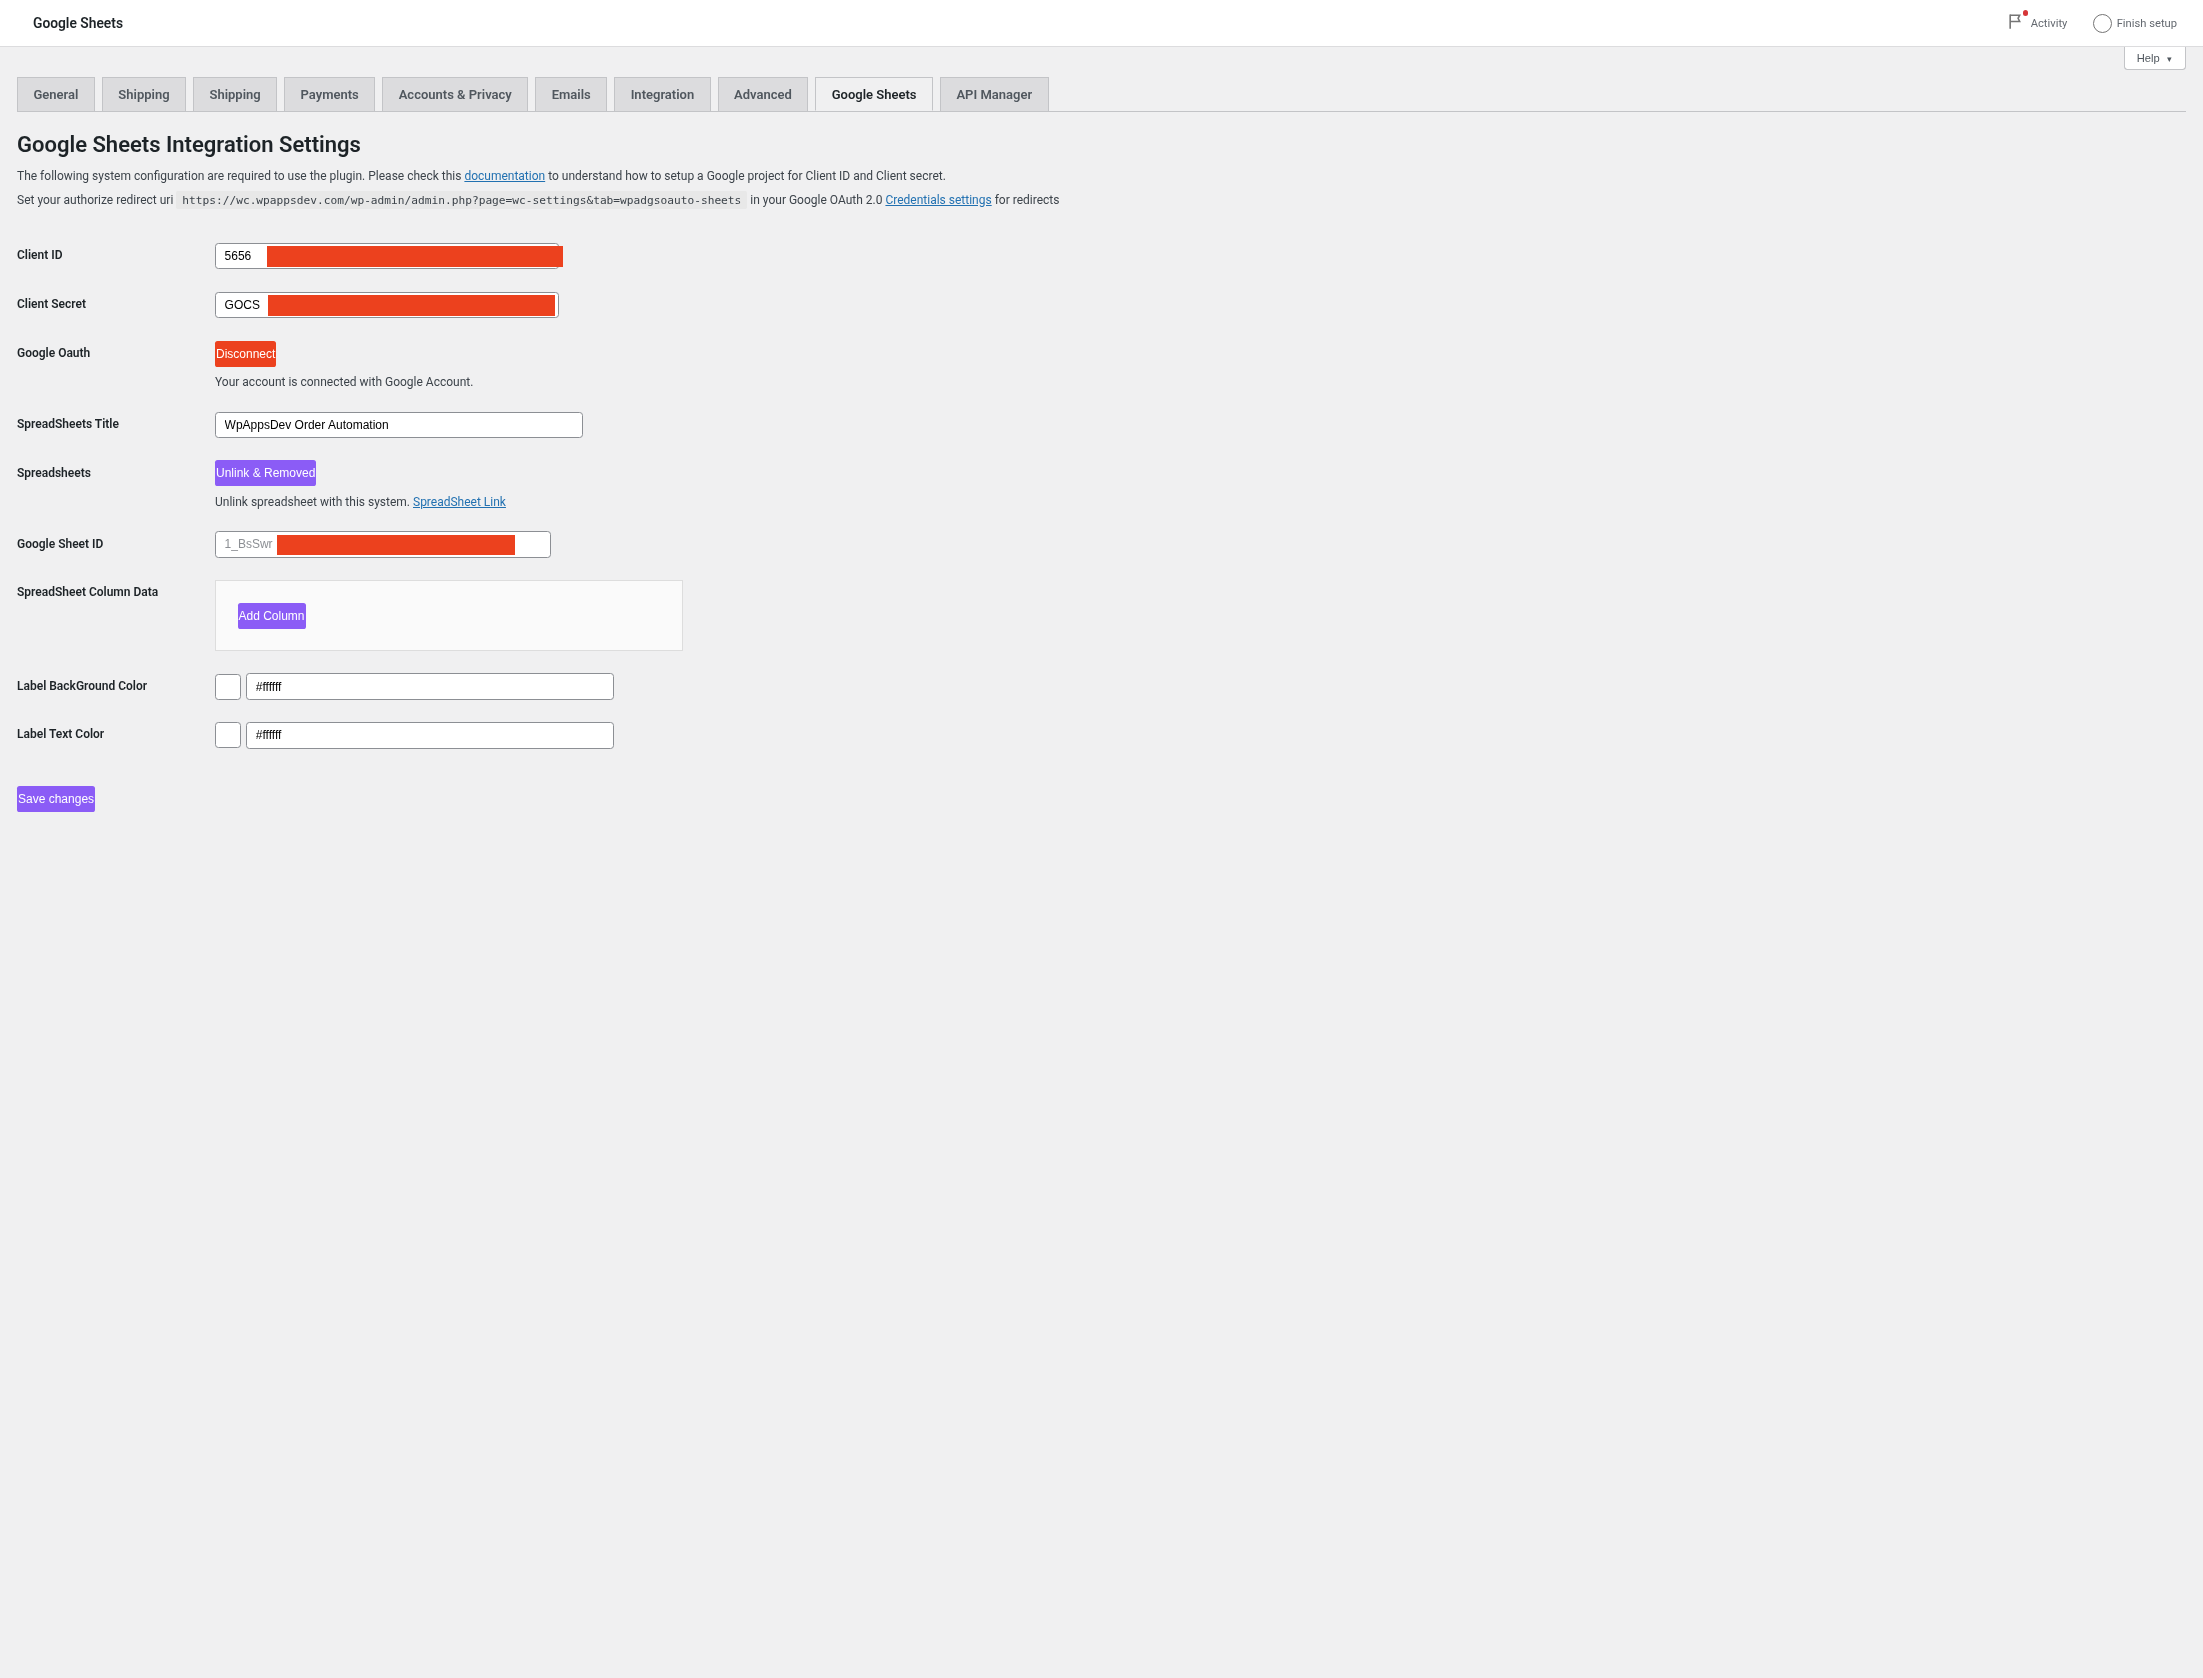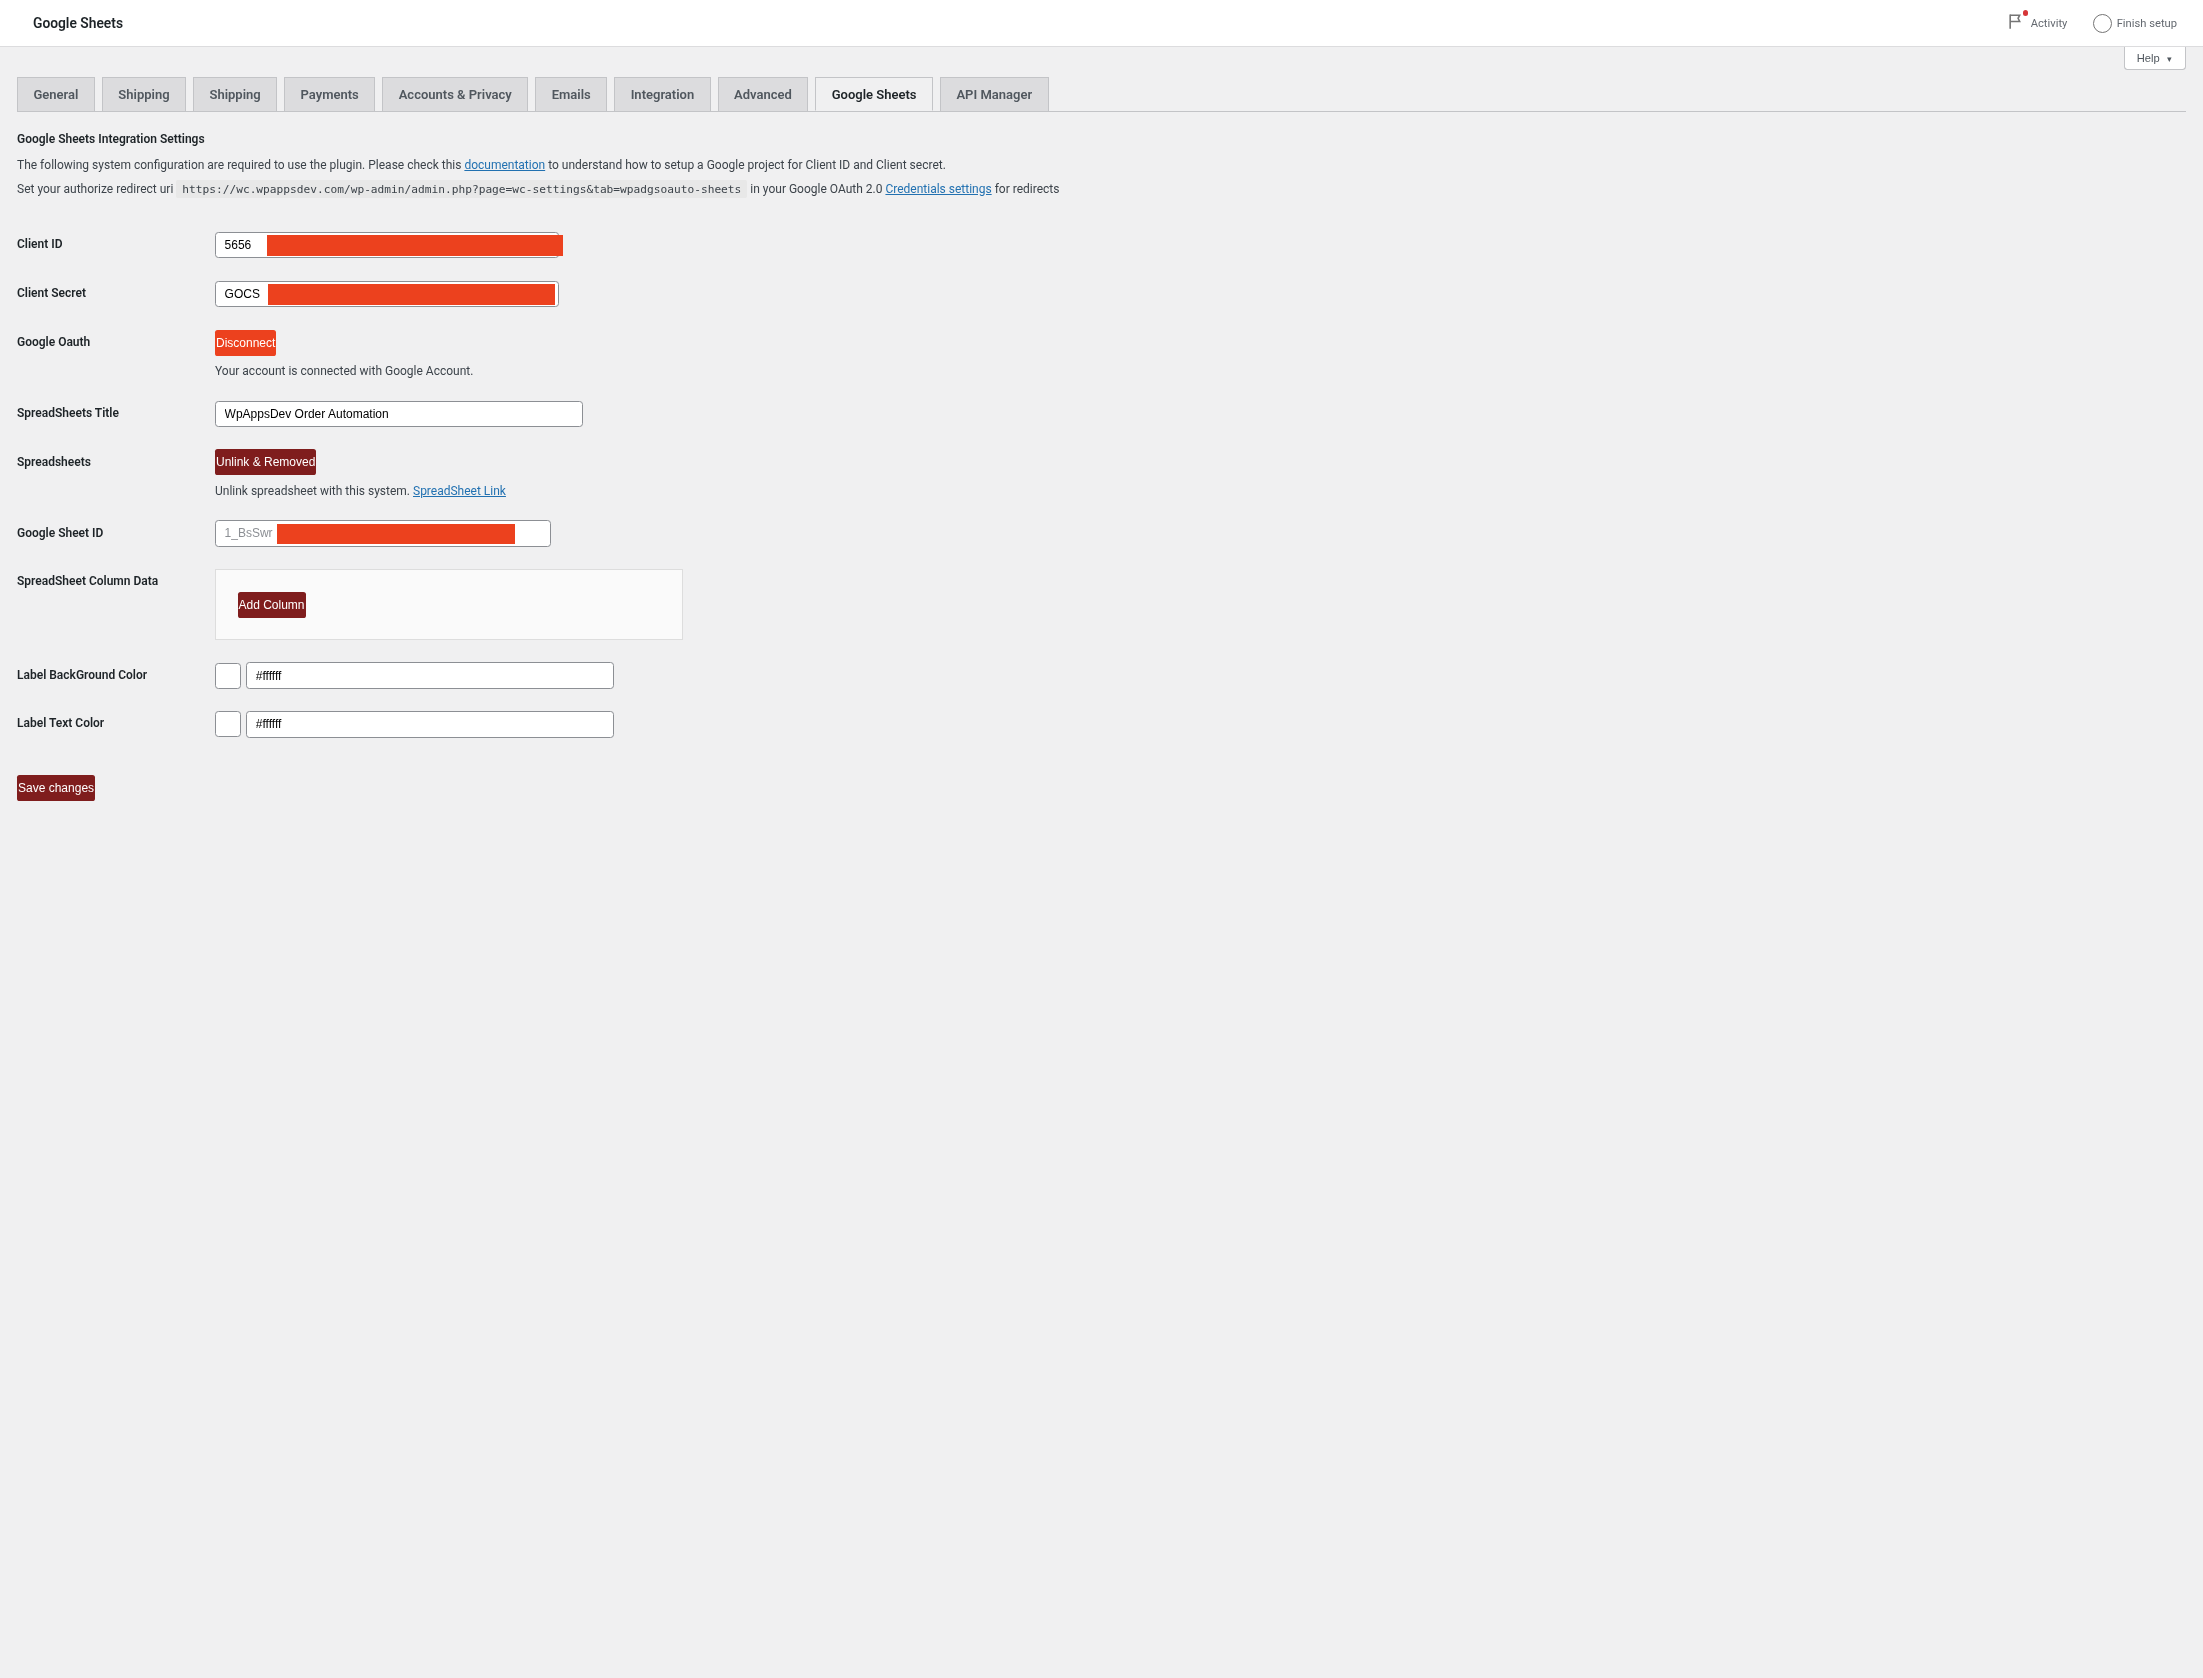--- a/index.html
+++ b/index.html
@@ -13,40 +13,40 @@
     .circle-icon { width: 19px; height: 19px; border: 1.7px solid #757575; border-radius: 50%; display: inline-block; }
     .flag-dot { position: relative; }
     .flag-dot::after { content: ''; position: absolute; top: -1.7px; right: -1.7px; width: 5.2px; height: 5.2px; background: #d63638; border-radius: 50%; }
     .help-row { display: flex; justify-content: flex-end; padding: 0 17px; }
     .help-btn { background: #fff; border: 0.9px solid #c3c4c7; border-top: none; padding: 5.2px 12px; font-size: 11.2px; color: #50575e; cursor: pointer; border-radius: 0 0 3.4px 3.4px; }
     .help-btn .tri { font-size: 7.7px; margin-left: 2.6px; }
     .content { padding: 0 17px 26px 17px; }
     .tabs { display: flex; gap: 6.9px; border-bottom: 0.9px solid #c3c4c7; margin-top: 6.9px; }
     .tab { background: #dcdcde; border: 0.9px solid #c3c4c7; border-bottom: none; padding: 8.6px 15.5px; font-size: 13px; font-weight: 600; color: #50575e; cursor: pointer; white-space: nowrap; margin-bottom: -0.9px; }
     .tab.active { background: #f0f0f1; border-bottom: 0.9px solid #f0f0f1; color: #1d2327; }
-    h2.page-heading { font-size: 12px; font-weight: 600; margin: 20.6px 0 10.3px; }
+    h2.page-heading { font-size: 22px; font-weight: 600; margin: 20.6px 0 10.3px; }
     .desc { font-size: 12px; line-height: 1.65; margin-bottom: 3.4px; color: #3c434a; }
     .desc a { color: #2271b1; text-decoration: underline; }
     .desc code { background: #e8e8e8; padding: 2.6px 6px; font-family: Menlo, Consolas, monospace; font-size: 11.2px; border-radius: 1.7px; }
     .form-table { width: 100%; margin-top: 24px; border-collapse: collapse; }
     .form-table th { text-align: left; vertical-align: top; width: 198px; padding: 13.8px 0; font-size: 12px; font-weight: 600; color: #1d2327; }
     .form-table td { padding: 8.6px 0 13.8px 0; vertical-align: top; }
     .txt-input { width: 368px; padding: 5.2px 8.6px; border: 0.9px solid #8c8f94; border-radius: 3.4px; font-size: 12px; background: #fff; }
     .txt-input.readonly { color: #8c8f94; background: #fff; }
     .redacted-wrap { position: relative; display: inline-block; width: 344px; }
     .redacted-wrap input { width: 100%; }
     .redacted-wrap-sheetid { position: relative; display: inline-block; width: 336px; }
     .redacted-wrap-sheetid input { width: 100%; }
     .red-over { position: absolute; background: #ec411e; height: 20.6px; top: 3.4px; pointer-events: none; }
     .r1 { left: 52px; right: -4.3px; }
     .r2 { left: 53px; right: 4.3px; }
     .r3 { left: 62px; right: 36px; }
     .btn { padding: 6px 1px; border: none; border-radius: 2.6px; font-size: 12px; cursor: pointer; }
     .btn-red { background: #ec411e; color: #fff; }
-    .btn-blue { background: #7f1d1d; color: #fff; }
+    .btn-blue { background: #8b5cf6; color: #fff; }
     .help-text { font-size: 12px; color: #3c434a; margin-top: 8.6px; }
     .help-text a { color: #2271b1; text-decoration: underline; }
     .col-box { border: 0.9px solid #ddd; background: #fafafa; padding: 21.5px; width: 468px; }
     .color-row { display: flex; gap: 5.2px; align-items: center; }
     .swatch { width: 26px; height: 26px; border: 0.9px solid #8c8f94; border-radius: 3.4px; background: #fff; }
     .submit-row { margin-top: 24px; }
   </style>
 </head>
 <body>
 

